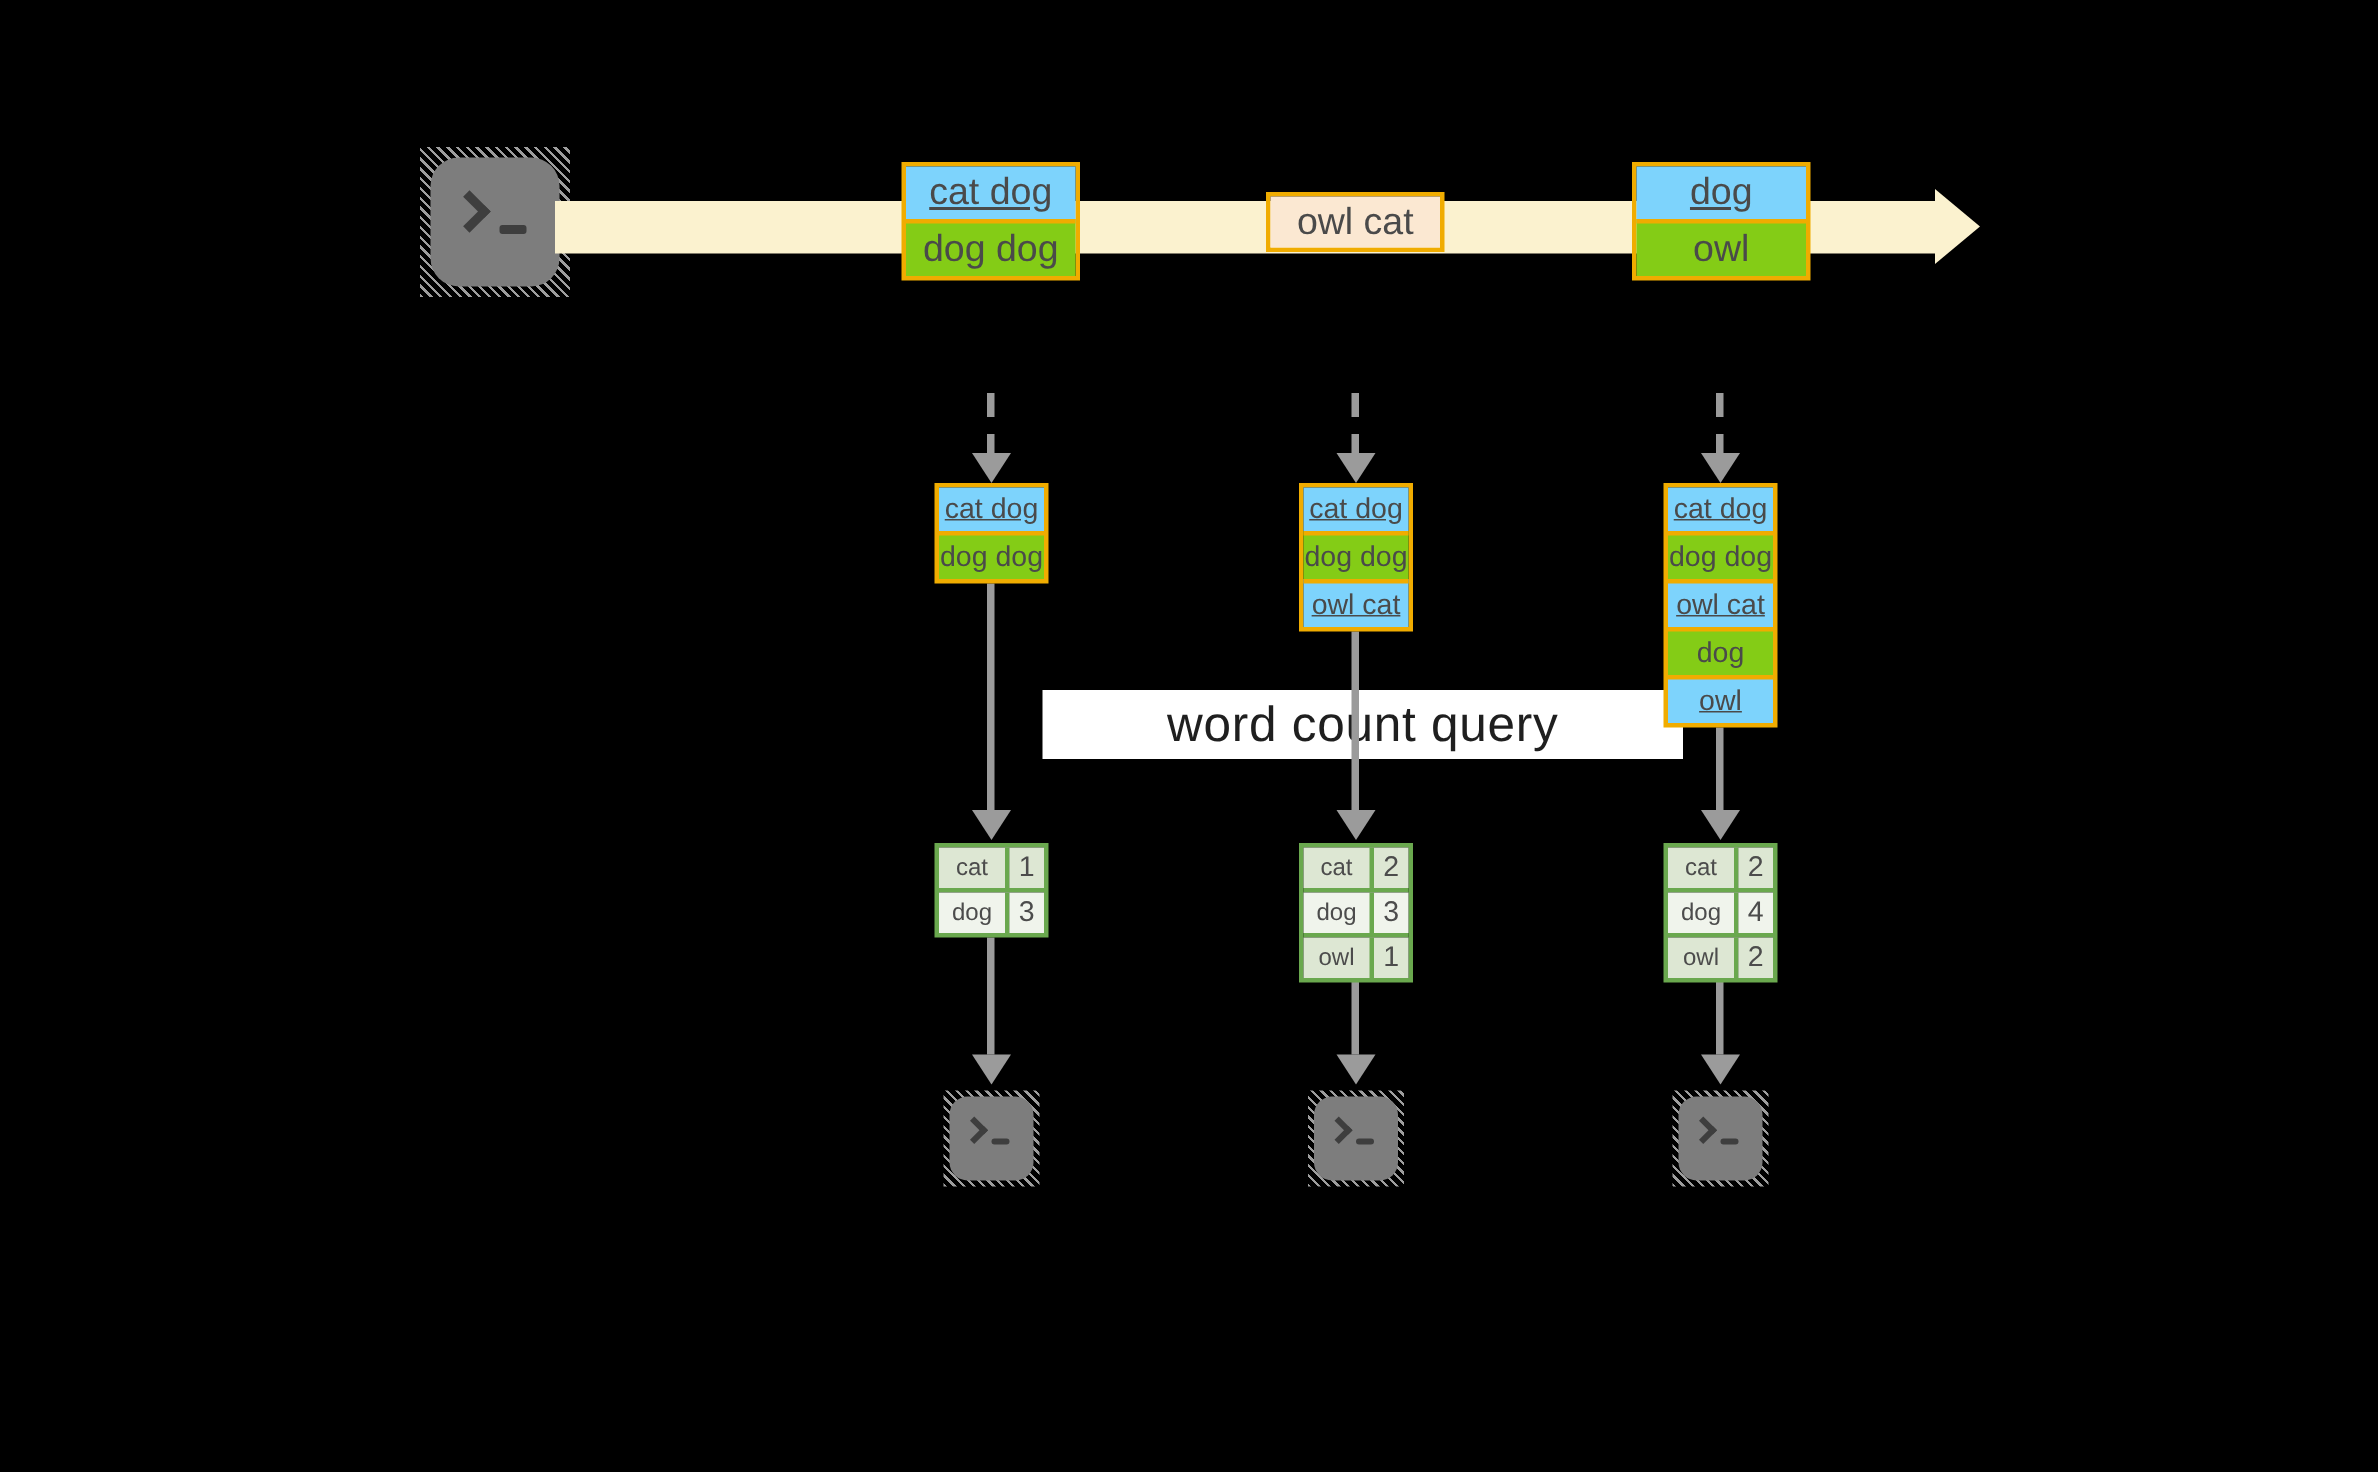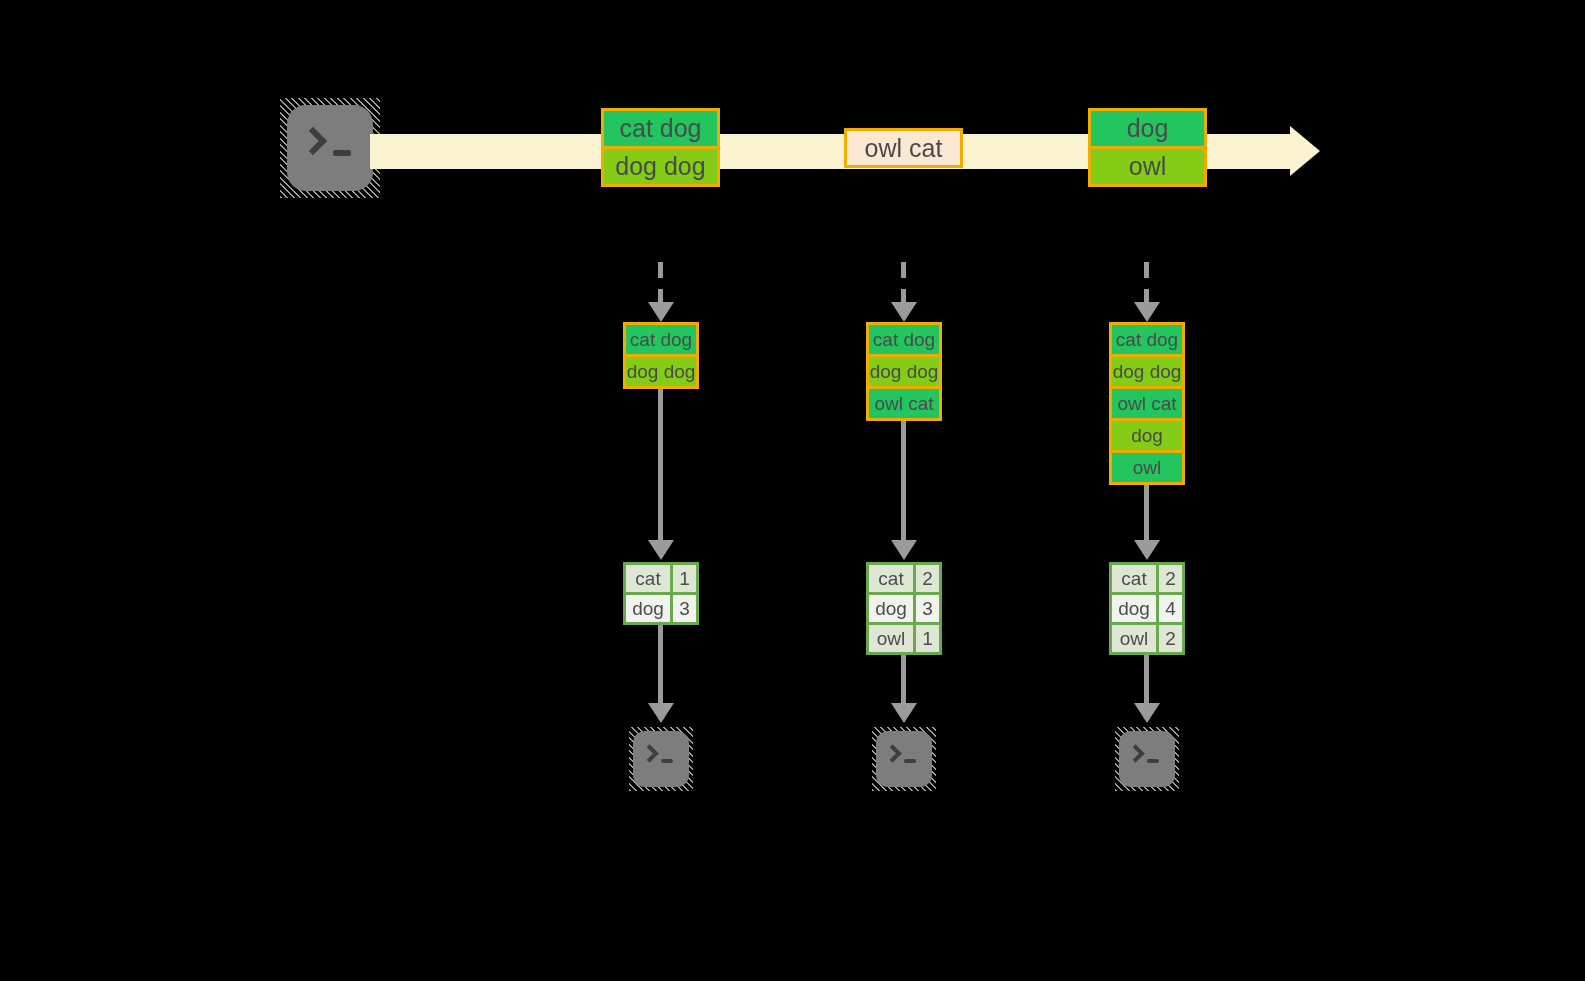--- a/index.html
+++ b/index.html
@@ -20,21 +20,21 @@
   .stream-head{position:absolute;left:1290px;top:126px;width:0;height:0;
     border-top:25px solid transparent;border-bottom:25px solid transparent;
     border-left:30px solid #fbf2cf;}
 
   
   .stream-box{position:absolute;box-sizing:border-box;border:3px solid #f0ac00;
     display:flex;flex-direction:column;z-index:3;}
   .stream-line{height:35px;line-height:35px;text-align:center;font-size:25px;color:#4a4a4a;}
   .stream-line + .stream-line{border-top:3px solid #f0ac00;}
   .stream-line.single{height:34px;line-height:34px;}
-  .cell-peach{background:#22c55e;}
+  .cell-peach{background:#7dd3fc;text-decoration:underline;}
   .cell-cream{background:#84cc16;}
   .cell-owlcat{background:#fbe8d2;}
 
   
   .stack{position:absolute;box-sizing:border-box;width:76px;border:3px solid #f0ac00;
     display:flex;flex-direction:column;z-index:3;}
   .stack-cell{height:29px;line-height:29px;text-align:center;font-size:19px;color:#4a4a4a;}
   .stack-cell + .stack-cell{border-top:3px solid #f0ac00;}
 
   
@@ -49,21 +49,21 @@
   .banner{position:absolute;left:695px;top:460px;width:427px;height:46px;background:#fff;
     z-index:1;display:flex;align-items:center;justify-content:center;
     font-size:33px;color:#1f1f1f;letter-spacing:0.5px;}
 
   
   .count-table{position:absolute;box-sizing:border-box;width:76px;border:3px solid #6aa84e;
     display:flex;flex-direction:column;z-index:3;}
   .count-row{display:flex;height:27px;}
   .count-row + .count-row{border-top:3px solid #6aa84e;}
   .word-cell{width:44px;border-right:3px solid #6aa84e;text-align:center;
-    line-height:27px;font-size:19px;color:#4c4c4c;}
+    line-height:27px;font-size:16px;color:#4c4c4c;}
   .num-cell{flex:1;text-align:center;line-height:27px;font-size:19px;color:#4c4c4c;}
   .row-dark .word-cell,.row-dark .num-cell{background:#dde7d3;}
   .row-light .word-cell,.row-light .num-cell{background:#f0f4ec;}
 </style>
 </head>
 <body>
 
 <div id="canvas">
 
   <div class="term-icon" style="left:280px;top:98px;width:100px;height:100px">
@@ -105,20 +105,21 @@
     <div class="stack-cell cell-peach">owl cat</div>
   </div>
   <div class="stack" style="left:1109px;top:322px">
     <div class="stack-cell cell-peach">cat dog</div>
     <div class="stack-cell cell-cream">dog dog</div>
     <div class="stack-cell cell-peach">owl cat</div>
     <div class="stack-cell cell-cream">dog</div>
     <div class="stack-cell cell-peach">owl</div>
   </div>
 
+  <div class="banner">word count query</div>
 
   <div class="solid-line" style="left:658px;top:389px;height:151px"></div>
   <div class="head-down" style="left:648px;top:540px"></div>
   <div class="solid-line" style="left:901px;top:421px;height:119px"></div>
   <div class="head-down" style="left:891px;top:540px"></div>
   <div class="solid-line" style="left:1144px;top:485px;height:55px"></div>
   <div class="head-down" style="left:1134px;top:540px"></div>
 
   <div class="count-table" style="left:623px;top:562px">
     <div class="count-row row-dark">

